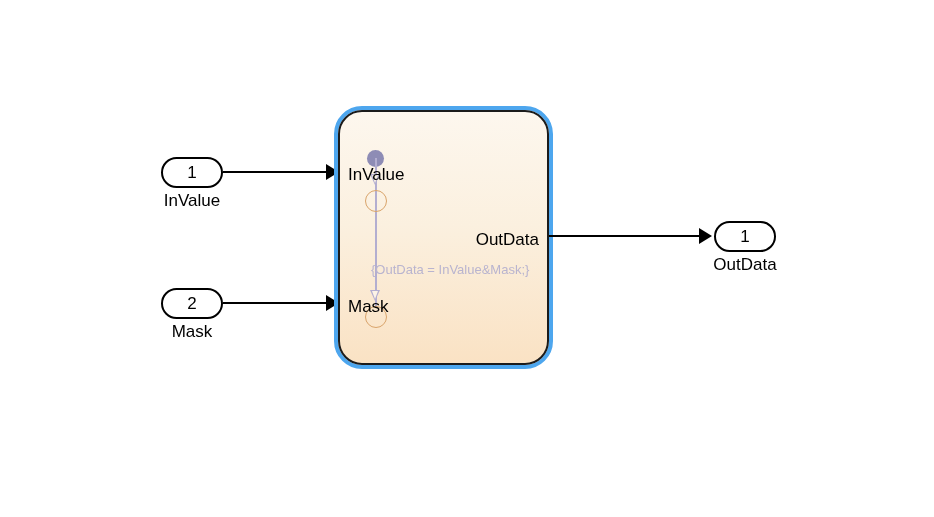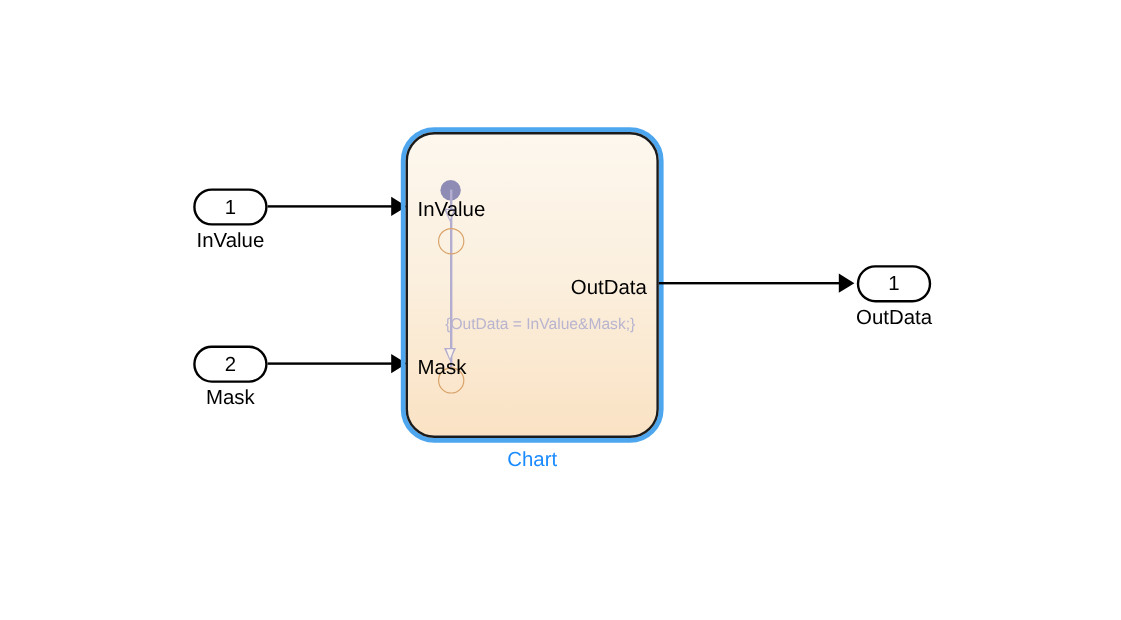--- a/index.html
+++ b/index.html
@@ -191,21 +191,20 @@
 
     <div class="sf-label" style="left:8px; top:54px;">InValue</div>
 
     <div class="sf-label" style="left:8px; top:186px;">Mask</div>
 
     <div class="sf-label" style="right:8px; top:119px;">OutData</div>
 
     <div class="sf-action" style="left:31px; top:151px;">{OutData = InValue&amp;Mask;}</div>
   </div>
 
-  <div class="chart-name" style="left:334px; top:374px; width:219px;">Chart</div>
 
   <div class="wire" style="left:549px; top:235px; width:155px;"></div>
   <div class="arrowhead" style="left:699px; top:228px;"></div>
 
   <div class="port-block" style="left:714px; top:221px; width:62px; height:31px;">
     <span>1</span>
   </div>
   <div class="port-caption" style="left:684px; top:256px; width:122px;">OutData</div>
 
 

